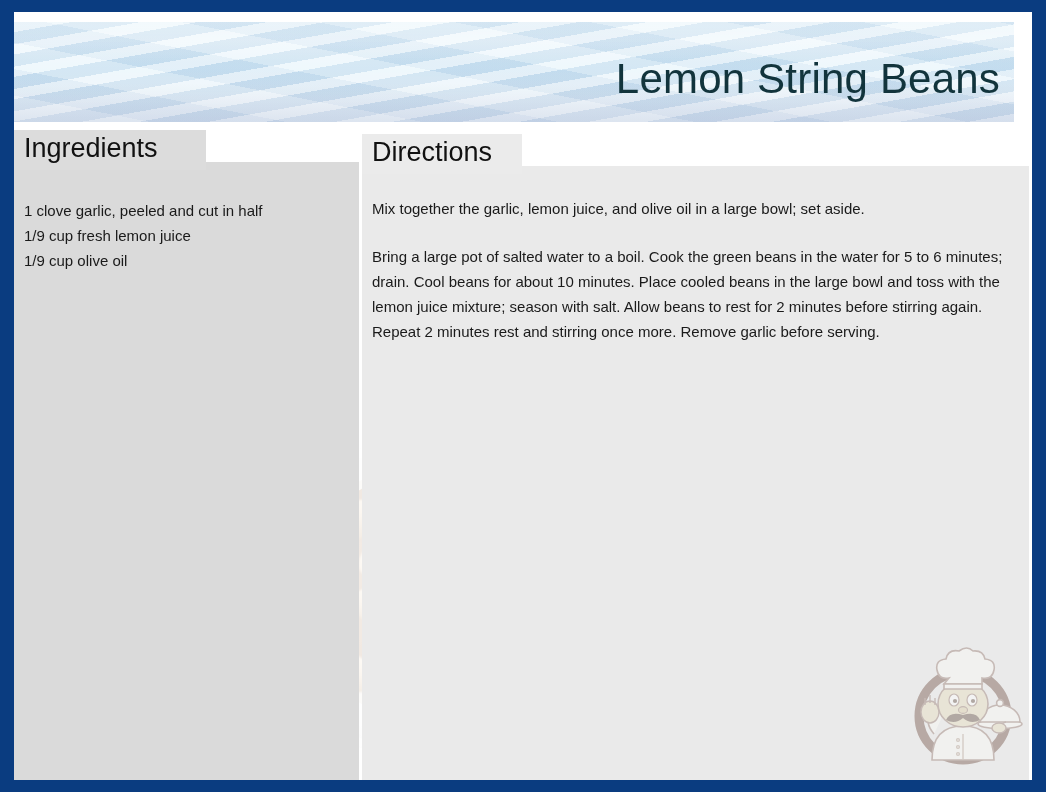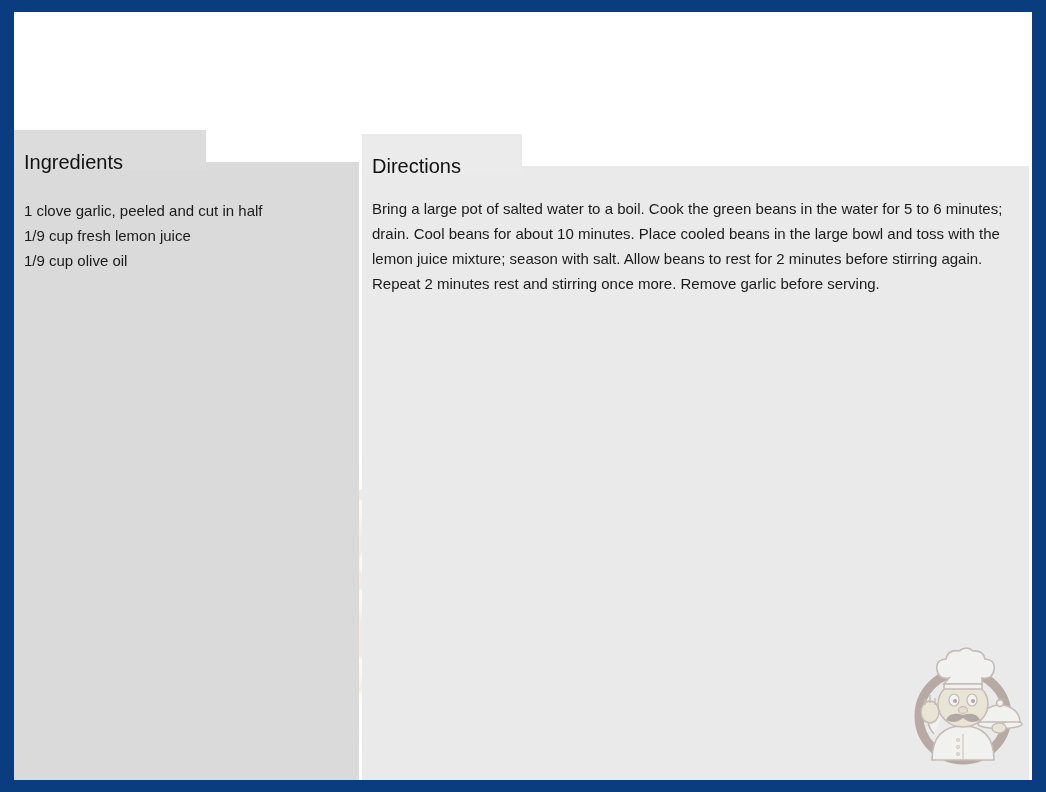--- a/index.html
+++ b/index.html
@@ -86,22 +86,22 @@
   }
   .panel-tab {
     position: absolute;
     top: 0;
     left: 0;
     height: 40px;
   }
   .panel-heading {
     position: absolute;
     left: 10px;
-    top: 14px;
-    font-size: 20px;
+    top: 0;
+    font-size: 27px;
     line-height: 36px;
     color: #111111;
     white-space: nowrap;
   }
   .panel-body {
     position: absolute;
     left: 0;
   }
   .panel-text {
     position: absolute;
@@ -151,20 +151,25 @@
     height: 126px;
     opacity: 0.45;
   }
 </style>
 </head>
 <body>
 
 <div class="slide-frame">
   <div class="slide-page">
 
+    <div class="header-banner">
+      <div class="banner-weave"></div>
+      <div class="banner-sheen"></div>
+      <div class="slide-title">Lemon String Beans</div>
+    </div>
 
     <div class="food-photo">
       <svg viewBox="0 0 590 382" width="590" height="382" aria-hidden="true">
         <defs>
           <radialGradient id="bowlGrad" cx="50%" cy="45%" r="62%">
             <stop offset="0%" stop-color="#ffffff"></stop>
             <stop offset="78%" stop-color="#fbfbfb"></stop>
             <stop offset="100%" stop-color="#e6e6e6"></stop>
           </radialGradient>
           <radialGradient id="beanBed" cx="50%" cy="45%" r="60%">
@@ -266,20 +271,21 @@
         <span class="ing-line">1/9 cup fresh lemon juice</span>
         <span class="ing-line">1/9 cup olive oil</span>
       </div>
     </div>
 
     <div class="panel" id="directions-panel">
       <div class="panel-body"></div>
       <div class="panel-tab"></div>
       <div class="panel-heading">Directions</div>
       <div class="panel-text">
+        <p>Mix together the garlic, lemon juice, and olive oil in a large bowl; set aside.</p>
         <p>Bring a large pot of salted water to a boil. Cook the green beans in the water for 5 to 6 minutes; drain. Cool beans for about 10 minutes. Place cooled beans in the large bowl and toss with the lemon juice mixture; season with salt. Allow beans to rest for 2 minutes before stirring again. Repeat 2 minutes rest and stirring once more. Remove garlic before serving.</p>
       </div>
     </div>
 
     <div class="chef-logo">
       <svg viewBox="0 0 126 126" width="126" height="126" aria-hidden="true">
 
         <circle cx="63" cy="74" r="44" fill="none" stroke="#7a5c50" stroke-width="9"></circle>
 
         <g stroke="#9c8278" stroke-width="1.6" fill="#fbfaf6">

